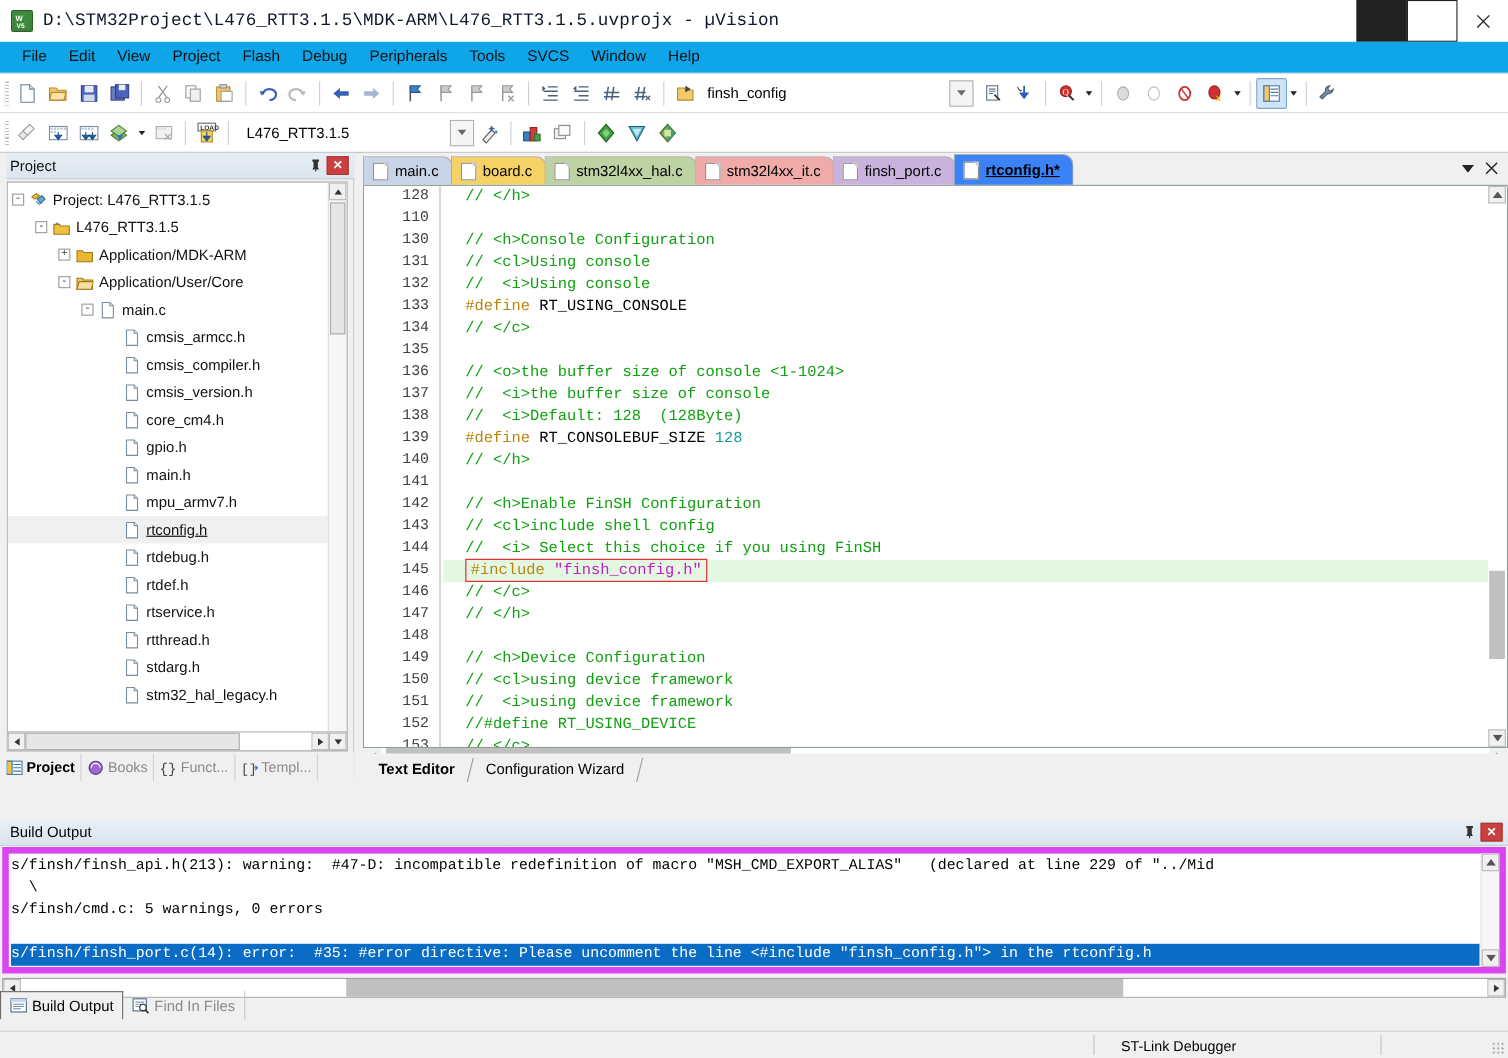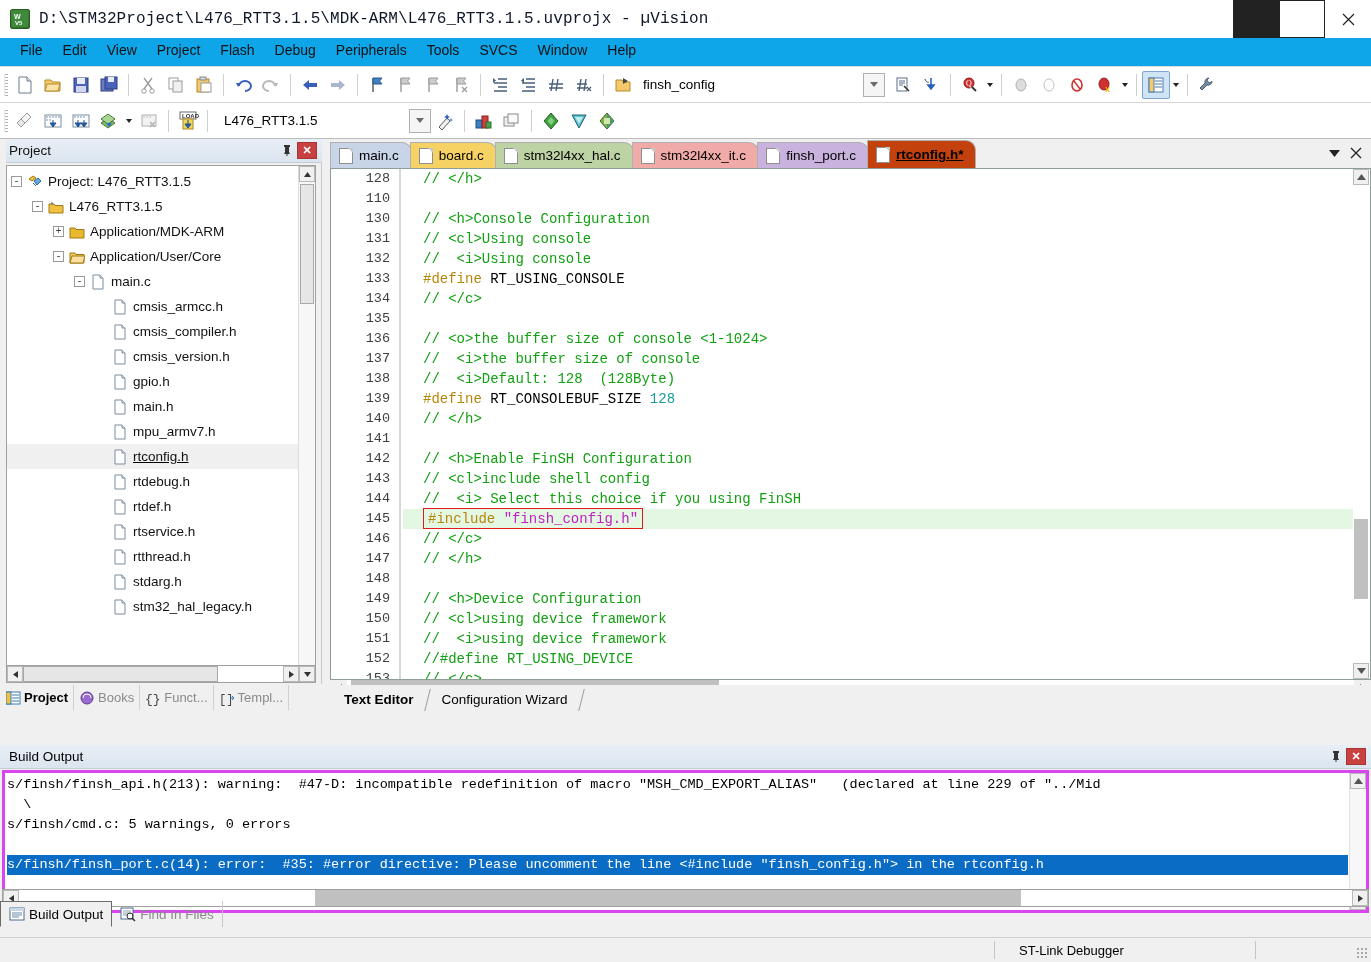--- a/index.html
+++ b/index.html
@@ -224,22 +224,22 @@
   .build-panel{
     position:absolute;left:0;top:745px;width:1371px;height:162px;background:#f0f0f0;
   }
   .build-header{
     position:absolute;left:0;top:0;width:1371px;height:24px;
     background:linear-gradient(to bottom,#e8eef5,#dbe5ef);display:flex;align-items:center;
     border-bottom:1px solid #c4cdd6;
   }
   .build-header .btitle{font-size:13.5px;padding-left:9px;flex:1;}
   .build-body{
-    position:absolute;left:2px;top:25px;width:1367px;height:143px;background:#fff;
-    border:3px solid #d946ef;overflow:hidden;
+    position:absolute;left:2px;top:25px;width:1367px;height:115px;background:#fff;
+    border:6px solid #d946ef;overflow:hidden;
   }
   .bo-lines{
     position:absolute;left:2px;top:2px;right:18px;
     font-family:"Liberation Mono","DejaVu Sans Mono",monospace;font-size:13.5px;line-height:20px;white-space:pre;
   }
   .bline{height:20px;}
   .bline.err{background:#0a6cc4;color:#fff;}
   .bo-vscroll{position:absolute;right:0;top:0;width:17px;height:100%;background:#f7f7f7;border-left:1px solid #e0e0e0;}
   .build-hscroll{
     position:absolute;left:2px;bottom:0;width:1367px;height:18px;background:#f0f0f0;
@@ -787,20 +787,31 @@
           </div>
           <div class="tnode">
             <div class="tspacer" style="width: 84px;"></div>
             <div style="width: 16px; flex: 0 0 auto;"></div>
             <div class="ticon">
               <svg width="16" height="16" viewBox="0 0 16 16">
                 <path d="M3 1h7l3 3v11H3z" fill="#fff" stroke="#7a8da0"></path>
                 <path d="M10 1v3h3" fill="#dde6ee" stroke="#7a8da0"></path>
               </svg>
             </div>
+            <div class="tlabel">core_cm4.h</div>
+          </div>
+          <div class="tnode">
+            <div class="tspacer" style="width: 84px;"></div>
+            <div style="width: 16px; flex: 0 0 auto;"></div>
+            <div class="ticon">
+              <svg width="16" height="16" viewBox="0 0 16 16">
+                <path d="M3 1h7l3 3v11H3z" fill="#fff" stroke="#7a8da0"></path>
+                <path d="M10 1v3h3" fill="#dde6ee" stroke="#7a8da0"></path>
+              </svg>
+            </div>
             <div class="tlabel">gpio.h</div>
           </div>
           <div class="tnode">
             <div class="tspacer" style="width: 84px;"></div>
             <div style="width: 16px; flex: 0 0 auto;"></div>
             <div class="ticon">
               <svg width="16" height="16" viewBox="0 0 16 16">
                 <path d="M3 1h7l3 3v11H3z" fill="#fff" stroke="#7a8da0"></path>
                 <path d="M10 1v3h3" fill="#dde6ee" stroke="#7a8da0"></path>
               </svg>
@@ -989,21 +1000,21 @@
           <span class="elabel">stm32l4xx_hal.c</span>
         </div>
         <div class="etab" style="background: rgb(240, 170, 168);">
           <div class="eticon"></div>
           <span class="elabel">stm32l4xx_it.c</span>
         </div>
         <div class="etab" style="background: rgb(201, 178, 221);">
           <div class="eticon"></div>
           <span class="elabel">finsh_port.c</span>
         </div>
-        <div class="etab active" style="background: #c2410c;">
+        <div class="etab active" style="background: #3b82f6;">
           <div class="eticon"></div>
           <span class="elabel">rtconfig.h*</span>
         </div>
       </div>
     <div class="tabstrip-right">
       <div class="tsbtn">
         <svg width="11" height="8" viewBox="0 0 11 8">
             <path d="M0 1h11L5.5 8z" fill="#222"></path>
           </svg>
       </div>

